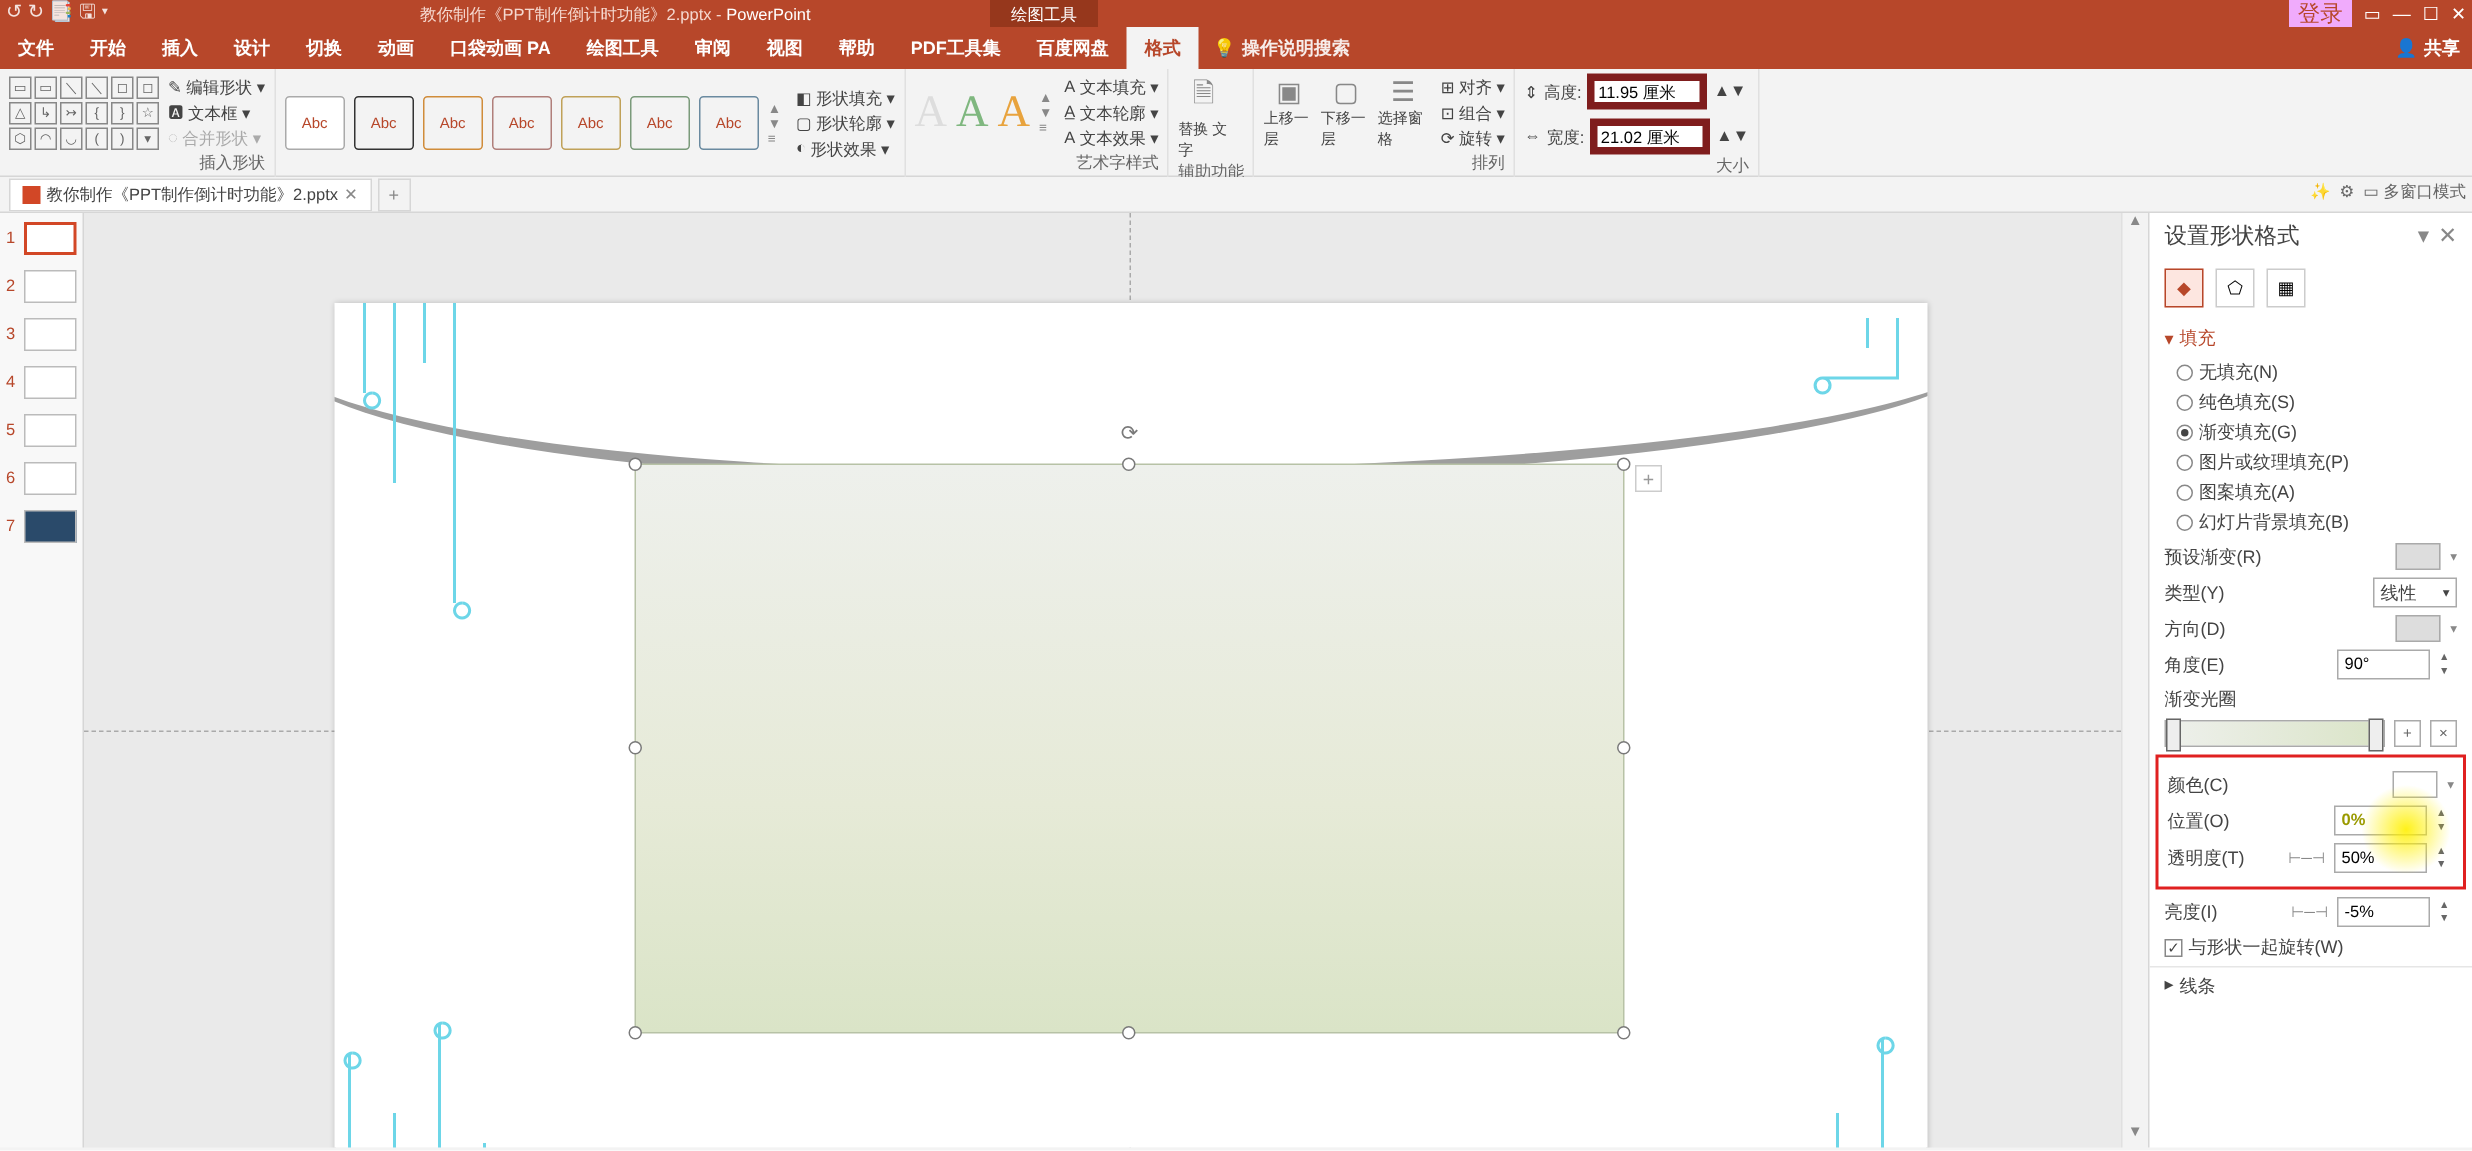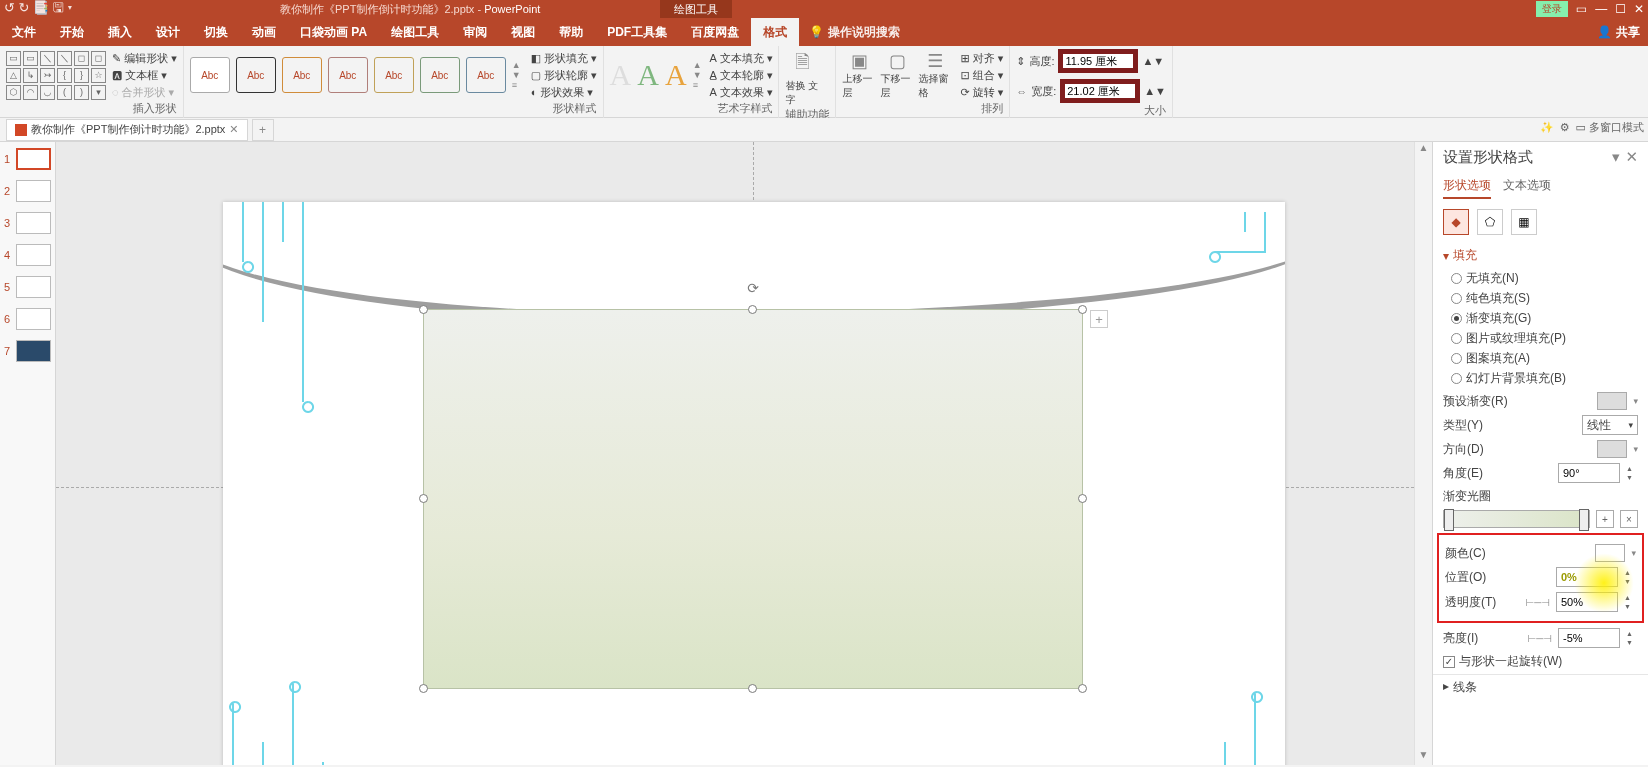--- a/index.html
+++ b/index.html
@@ -6,21 +6,21 @@
 body { width: 1648px; height: 767px; background: #f3f3f3; overflow: hidden; font-size: 12px; }
 
 
 .titlebar { height: 18px; background: #b7472a; display: flex; align-items: center; color: #fff; padding: 0 4px; position: relative; }
 .qat { display: flex; gap: 10px; align-items: center; font-size: 13px; }
 .qat span { opacity: 0.85; }
 .title-center { position: absolute; left: 280px; font-size: 11px; color: #f5d8cf; }
 .title-center .pn { color: #fff; }
 .drawtools { position: absolute; left: 660px; top: 0; background: #96371c; height: 18px; padding: 0 14px; font-size: 11px; display: flex; align-items: center; }
 .win-btns { margin-left: auto; display: flex; gap: 8px; align-items: center; }
-.login-btn { background: #86efac; color: #b7472a; padding: 1px 6px; font-size: 10px; }
+.login-btn { background: #f0abfc; color: #b7472a; padding: 1px 6px; font-size: 15px; }
 
 
 .menubar { height: 28px; background: #b7472a; display: flex; align-items: stretch; color: #fff; font-size: 12px; position: relative; font-weight: bold; }
 .menubar .mitem { padding: 0 12px; display: flex; align-items: center; cursor: pointer; }
 .menubar .mitem.active { background: #f3f3f3; color: #b7472a; }
 .menubar .tell { display: flex; align-items: center; margin-left: 10px; opacity: 0.9; gap: 4px; }
 .share { position: absolute; right: 8px; top: 0; display: flex; align-items: center; height: 28px; gap: 4px; font-size: 12px; }
 
 
 .ribbon { height: 72px; background: #f3f3f3; border-bottom: 1px solid #d6d6d6; display: flex; }
@@ -221,21 +221,20 @@
         <div class="style-box sb6">Abc</div>
         <div class="style-box sb7">Abc</div>
       </div>
       <div style="display:flex;flex-direction:column;color:#888;font-size:9px;margin-left:2px">▲<br>▼<br>≡</div>
       <div class="style-opts">
         <div><span>◧</span><span>形状填充</span> ▾</div>
         <div><span>▢</span><span>形状轮廓</span> ▾</div>
         <div><span>◐</span><span>形状效果</span> ▾</div>
       </div>
     </div>
-    <div class="rgroup-label">形状样式</div>
   </div>
 
   <div class="rgroup">
     <div class="rgroup-body">
       <div class="wordart">
         <span class="wa-a" style="color:#ddd">A</span>
         <span class="wa-a" style="color:#7fb77f">A</span>
         <span class="wa-a" style="color:#e8a33d">A</span>
         <span style="color:#888;font-size:9px;display:flex;flex-direction:column">▲<br>▼<br>≡</span>
       </div>
@@ -386,24 +385,20 @@
   <div class="vscroll">
     <div class="up">▲</div>
     <div class="down">▼</div>
   </div>
 
   <div class="fmt-pane">
     <div class="fmt-head">
       <span>设置形状格式</span>
       <span class="caret">▾</span>
       <span class="close">✕</span>
-    </div>
-    <div class="fmt-tabs">
-      <span class="t active">形状选项</span>
-      <span class="t">文本选项</span>
     </div>
     <div class="fmt-icons">
       <div class="ibox active">
           <span style="color:#b7472a">◆</span>
         </div>
       <div class="ibox">⬠</div>
       <div class="ibox">▦</div>
     </div>
     <div class="fmt-section">
       <div class="sec-title">▾ <span>填充</span></div>

